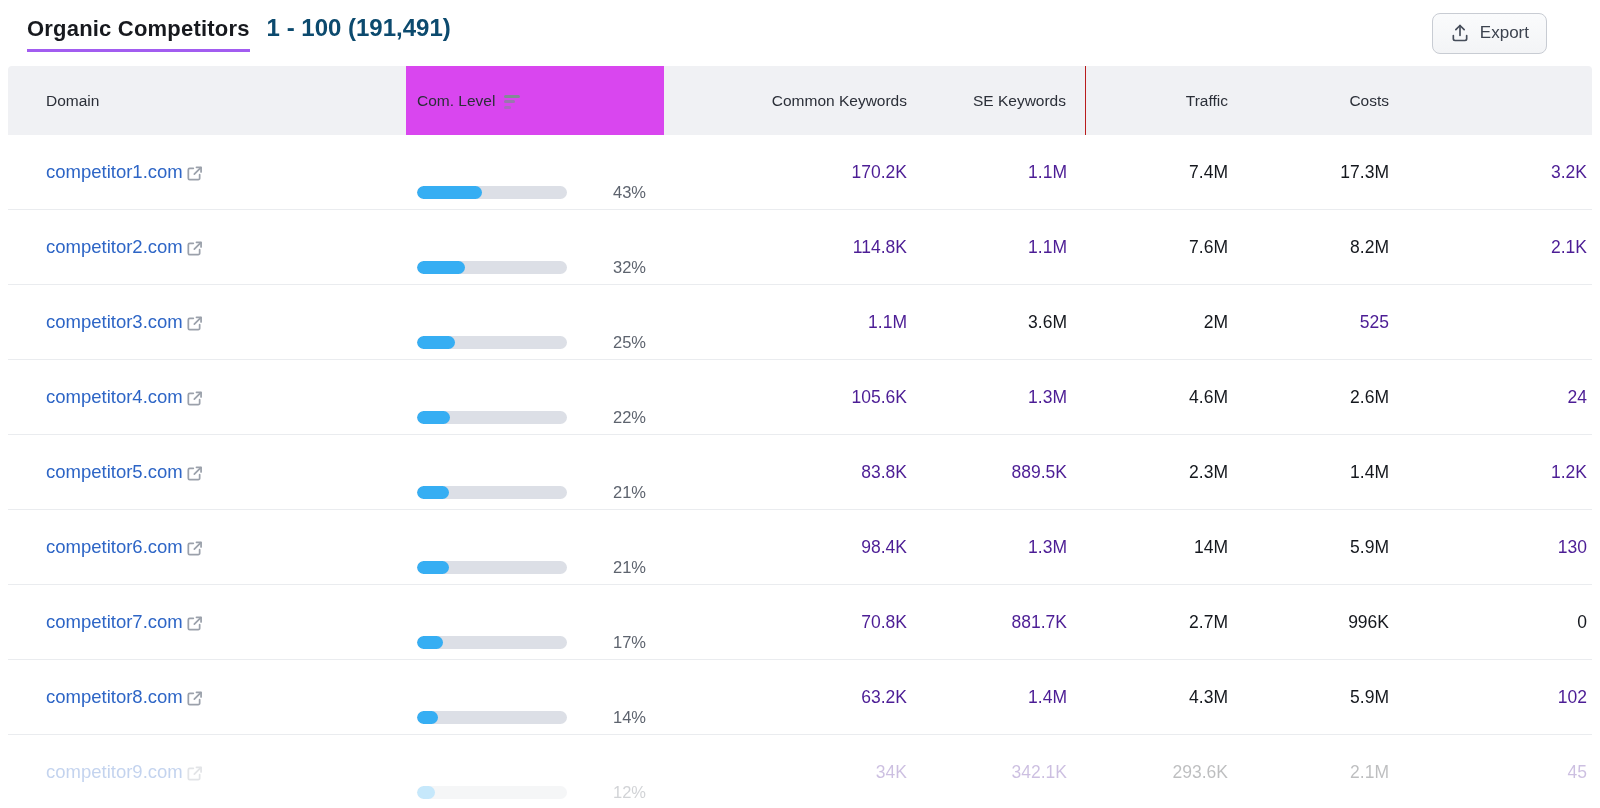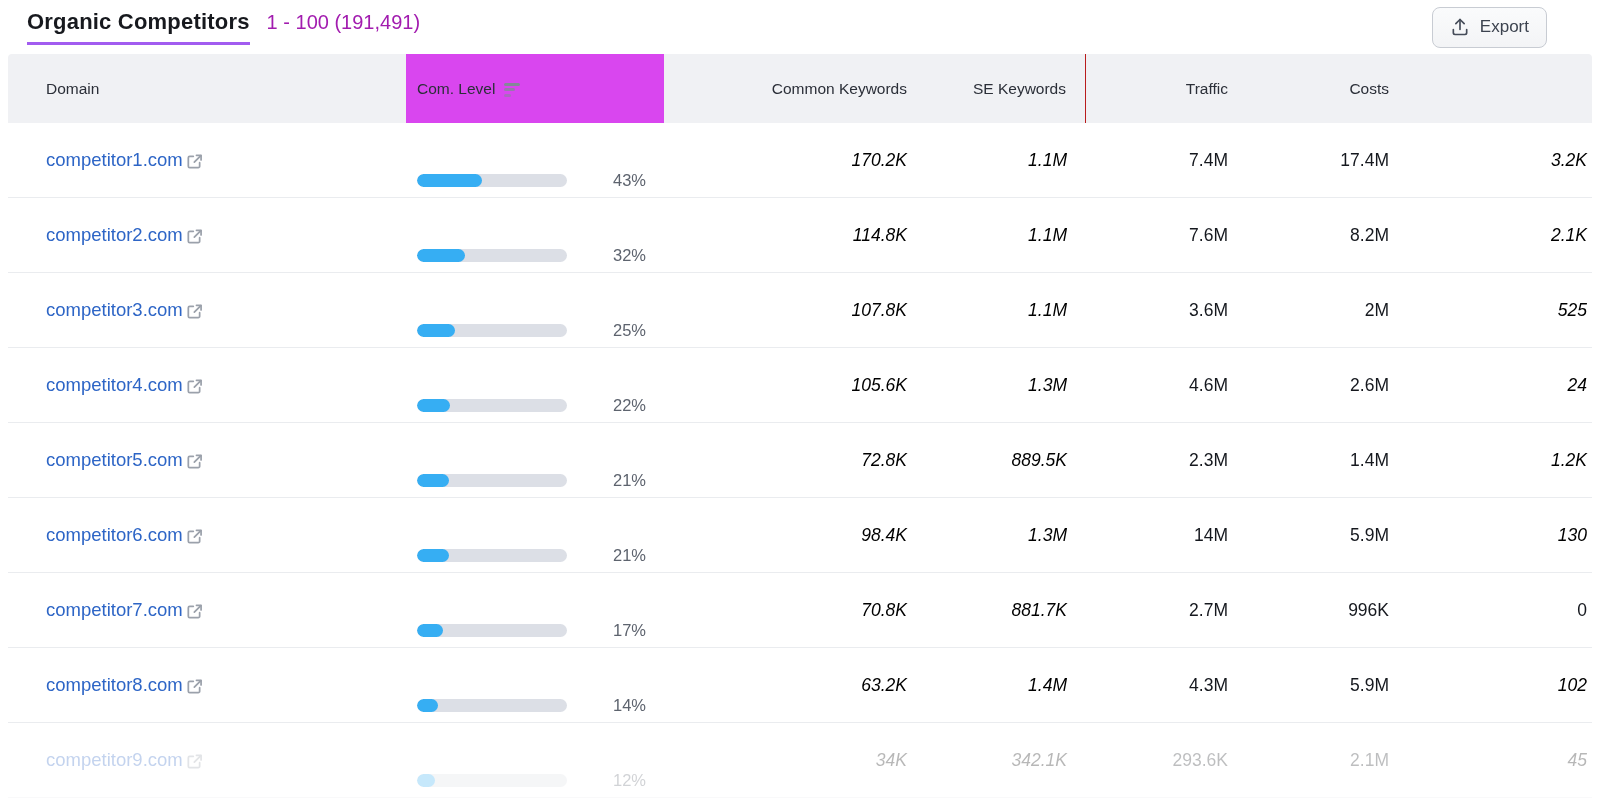--- a/index.html
+++ b/index.html
@@ -1,25 +1,25 @@
 <!DOCTYPE html>
 <html><head>
 <meta charset="utf-8">
 <style>
   * { margin:0; padding:0; box-sizing:border-box; }
   html,body { width:1600px; height:808px; overflow:hidden; background:#fff;
     font-family:"Liberation Sans","DejaVu Sans",sans-serif; }
 
   
-  .topbar { height:54px; display:flex; align-items:center; justify-content:space-between;
+  .topbar { height:66px; display:flex; align-items:center; justify-content:space-between;
     padding:0 53px 0 27px; background:#fff; }
   .title-wrap { display:flex; align-items:baseline; gap:17px; }
   .page-title { font-size:22px; font-weight:bold; color:#17191e; letter-spacing:.2px;
     padding-bottom:7px; border-bottom:3px solid #a25cf0; }
-  .range-text { font-size:20px; color:#a21caf; font-weight:400; }
+  .range-text { font-size:24px; color:#0c4a6e; font-weight:700; }
   .export-btn { display:flex; align-items:center; gap:10px; height:41px; padding:0 17px;
     background:linear-gradient(#fafbfc,#f3f4f6); border:1px solid #c8ccd3; border-radius:8px;
     font-family:inherit; font-size:17px; color:#3c434f; cursor:pointer; }
   .export-btn svg { width:20px; height:20px; stroke:#454c59; }
 
   
   .table { margin:0 8px; }
   .grid-cols { display:grid;
     grid-template-columns:384px 258px 262px 160px 161px 161px 198px;padding-left:14px; }
 
@@ -46,21 +46,21 @@
   .ext-icon { width:19px; height:19px; stroke:#9ba1ab; cursor:pointer; flex-shrink:0; }
 
   .td-comlevel { padding-left:11px;margin-top:40px; }
   .bar { width:150px; height:13px; border-radius:7px; background:#dcdfe6; overflow:hidden; }
   .bar-fill { height:100%; border-radius:7px; background:#36aef3; }
   .pct { margin-left:46px; font-size:16.5px; color:#5d636e; }
 
   .td.num { justify-content:flex-end; padding-right:19px; }
   .td-paid { padding-right:42px; }
   .val { font-size:17.5px; text-decoration:none; }
-  .val-link { color:#000000; cursor:pointer;font-style:italic; }
+  .val-link { color:#4c1d95; cursor:pointer; }
   .val-dark { color:#15181e; }
 </style>
 </head>
 <body>
 
 <div class="topbar">
   <div class="title-wrap">
     <h1 class="page-title">Organic Competitors</h1>
     <span class="range-text">1 - 100 (191,491)</span>
   </div>
@@ -109,21 +109,21 @@
     <div class="td num">
       <a class="val val-link">170.2K</a>
     </div>
     <div class="td num">
       <a class="val val-link">1.1M</a>
     </div>
     <div class="td num">
       <span class="val val-dark">7.4M</span>
     </div>
     <div class="td num">
-      <span class="val val-dark">17.4M</span>
+      <span class="val val-dark">17.3M</span>
     </div>
     <div class="td num td-paid">
       <a class="val val-link">3.2K</a>
     </div>
   </div>
 
   <div class="tr grid-cols">
     <div class="td td-domain">
       <a class="domain-link">competitor2.com</a>
       <svg class="ext-icon" viewBox="0 0 24 24" fill="none" stroke-width="2.2" stroke-linecap="round" stroke-linejoin="round">
@@ -164,23 +164,20 @@
         <line x1="20" y1="4.5" x2="11.8" y2="12.7"></line>
       </svg>
     </div>
     <div class="td td-comlevel">
       <div class="bar">
         <div class="bar-fill" style="width: 25%;"></div>
       </div>
       <span class="pct">25%</span>
     </div>
     <div class="td num">
-      <a class="val val-link">107.8K</a>
-    </div>
-    <div class="td num">
       <a class="val val-link">1.1M</a>
     </div>
     <div class="td num">
       <span class="val val-dark">3.6M</span>
     </div>
     <div class="td num">
       <span class="val val-dark">2M</span>
     </div>
     <div class="td num td-paid">
       <a class="val val-link">525</a>
@@ -228,21 +225,21 @@
         <line x1="20" y1="4.5" x2="11.8" y2="12.7"></line>
       </svg>
     </div>
     <div class="td td-comlevel">
       <div class="bar">
         <div class="bar-fill" style="width: 21%;"></div>
       </div>
       <span class="pct">21%</span>
     </div>
     <div class="td num">
-      <a class="val val-link">72.8K</a>
+      <a class="val val-link">83.8K</a>
     </div>
     <div class="td num">
       <a class="val val-link">889.5K</a>
     </div>
     <div class="td num">
       <span class="val val-dark">2.3M</span>
     </div>
     <div class="td num">
       <span class="val val-dark">1.4M</span>
     </div>

